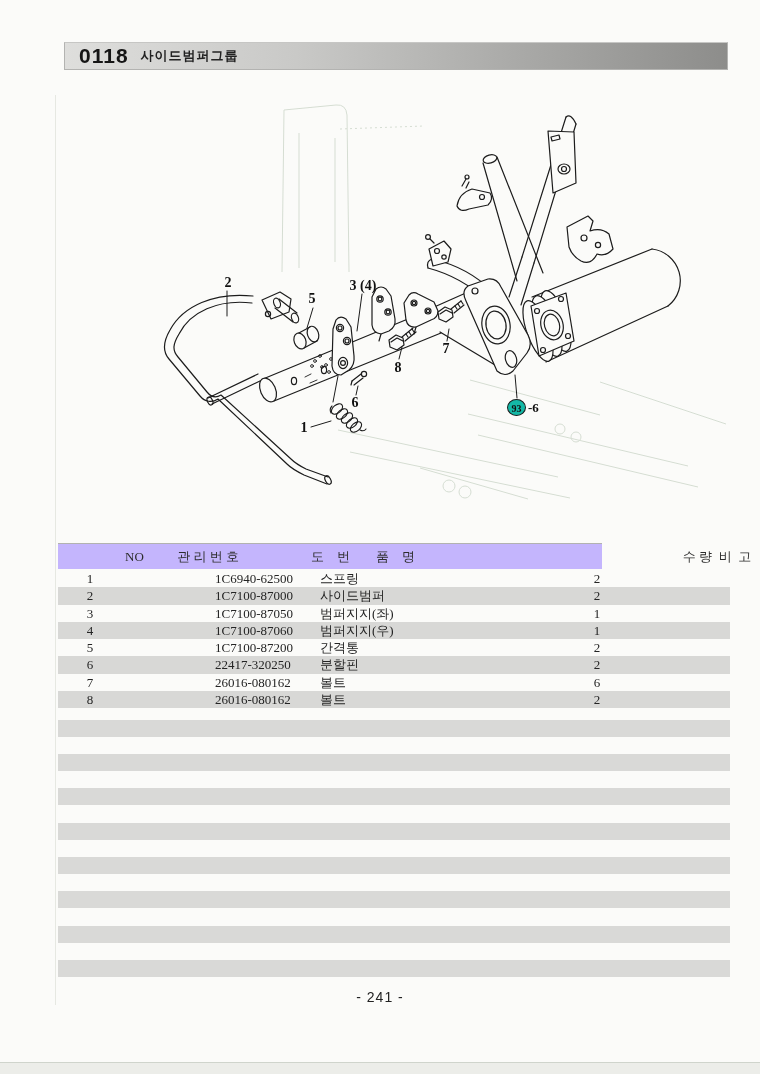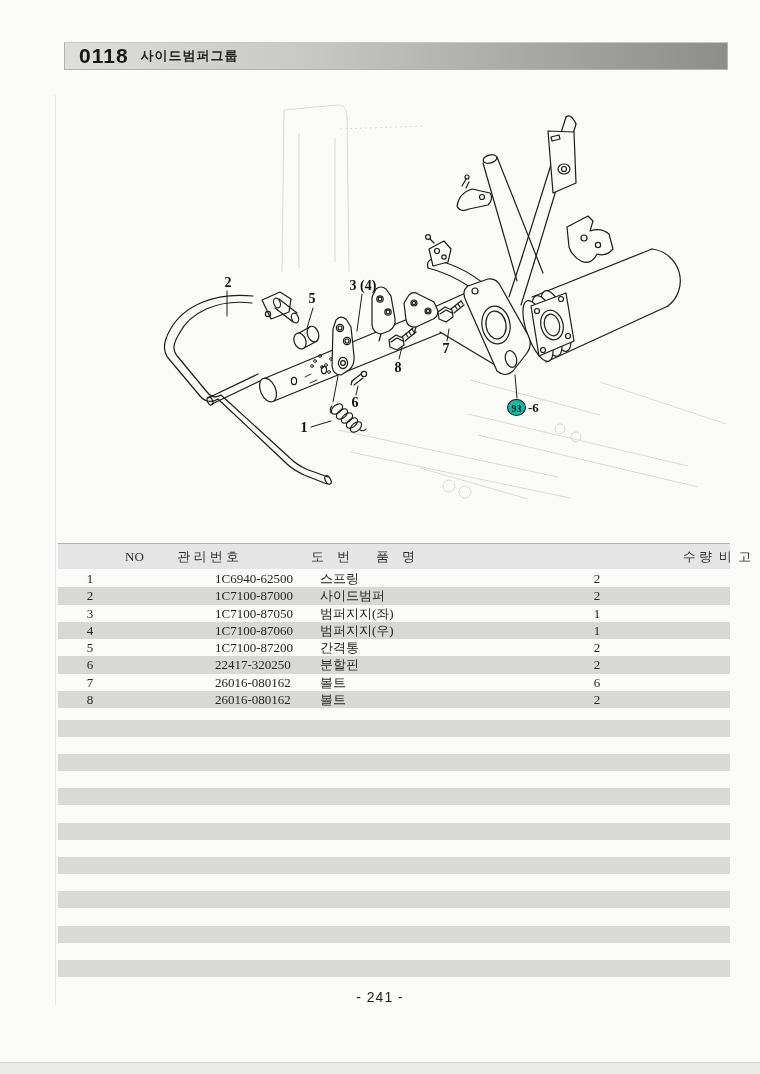--- a/index.html
+++ b/index.html
@@ -34,21 +34,21 @@
   }
   .ref-circle{
     position:absolute;left:507px;top:399px;width:19px;height:17px;
     border:1.2px solid #1c1c1c;border-radius:50%;
     font-size:10px;font-weight:bold;text-align:center;line-height:17px;color:#111;
     box-sizing:border-box;background:#14b8a6;
   }
   .ref-suffix{position:absolute;left:528px;top:400px;font-size:13px;font-weight:bold;color:#111;}
   
   .tbl-header{
-    left:58px;top:543px;width:672px;height:26px;background:#e5e5e5;
+    left:58px;top:543px;width:544px;height:26px;background:#c4b5fd;
     border-top:1px solid #b2b2b0;box-sizing:border-box;
   }
   .tbl-header span{
     position:absolute;line-height:25px;font-size:13px;color:#2c2c2c;
     font-family:"Liberation Serif","DejaVu Serif",serif;white-space:pre;
   }
   .h-no{left:67px;}
   .h-mgmt{left:100px;width:100px;text-align:center;}
   .h-draw{left:192px;width:100px;text-align:right;}
   .h-name{left:318px;width:100px;text-align:left;}

